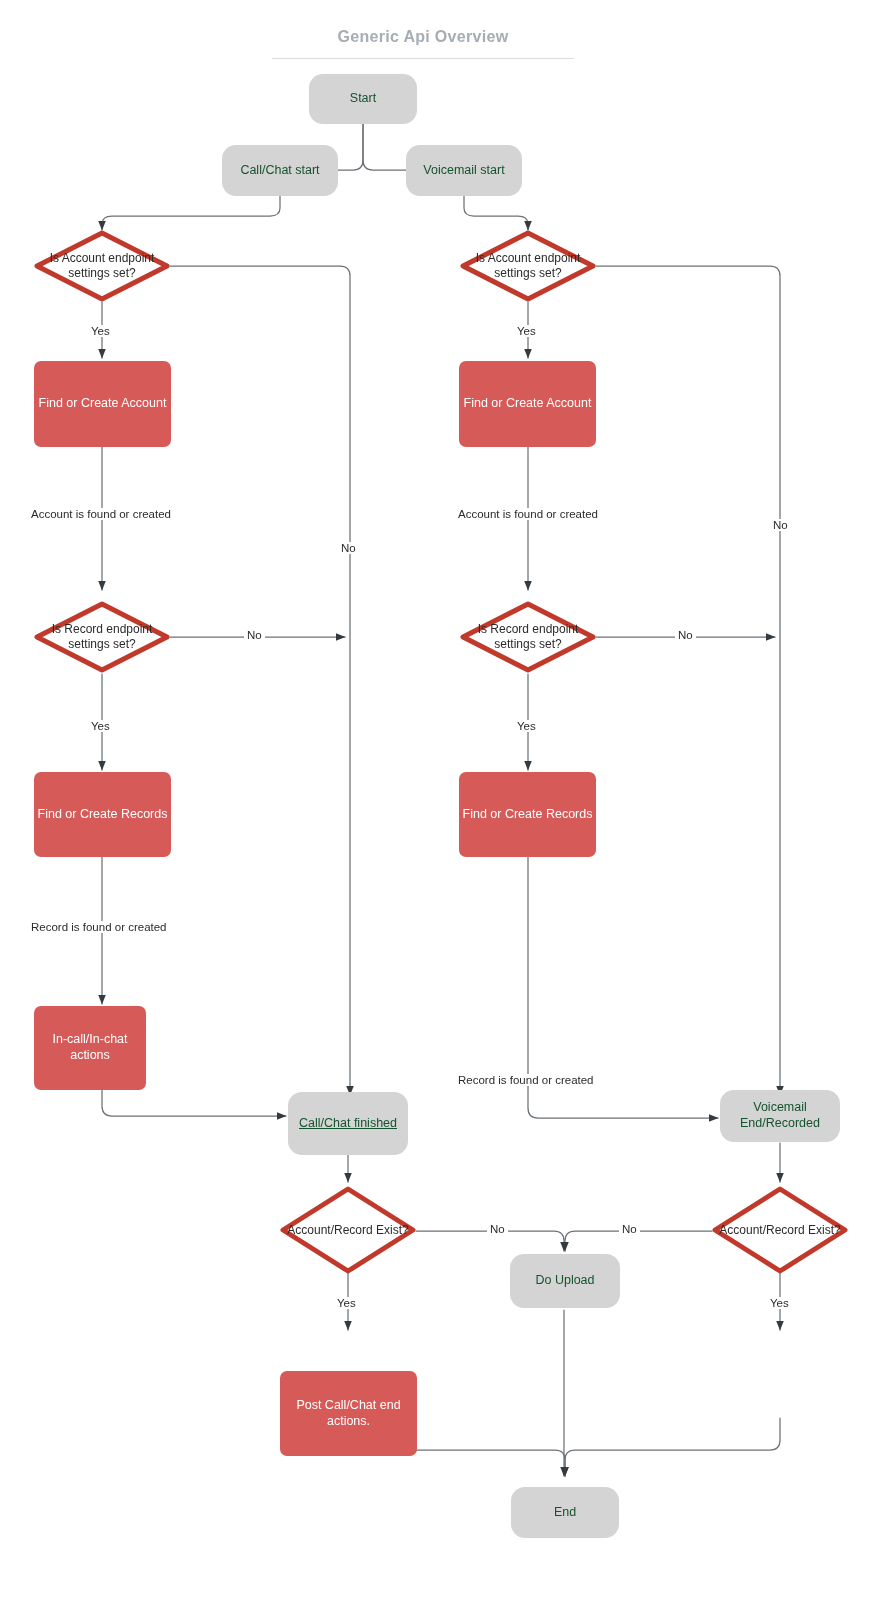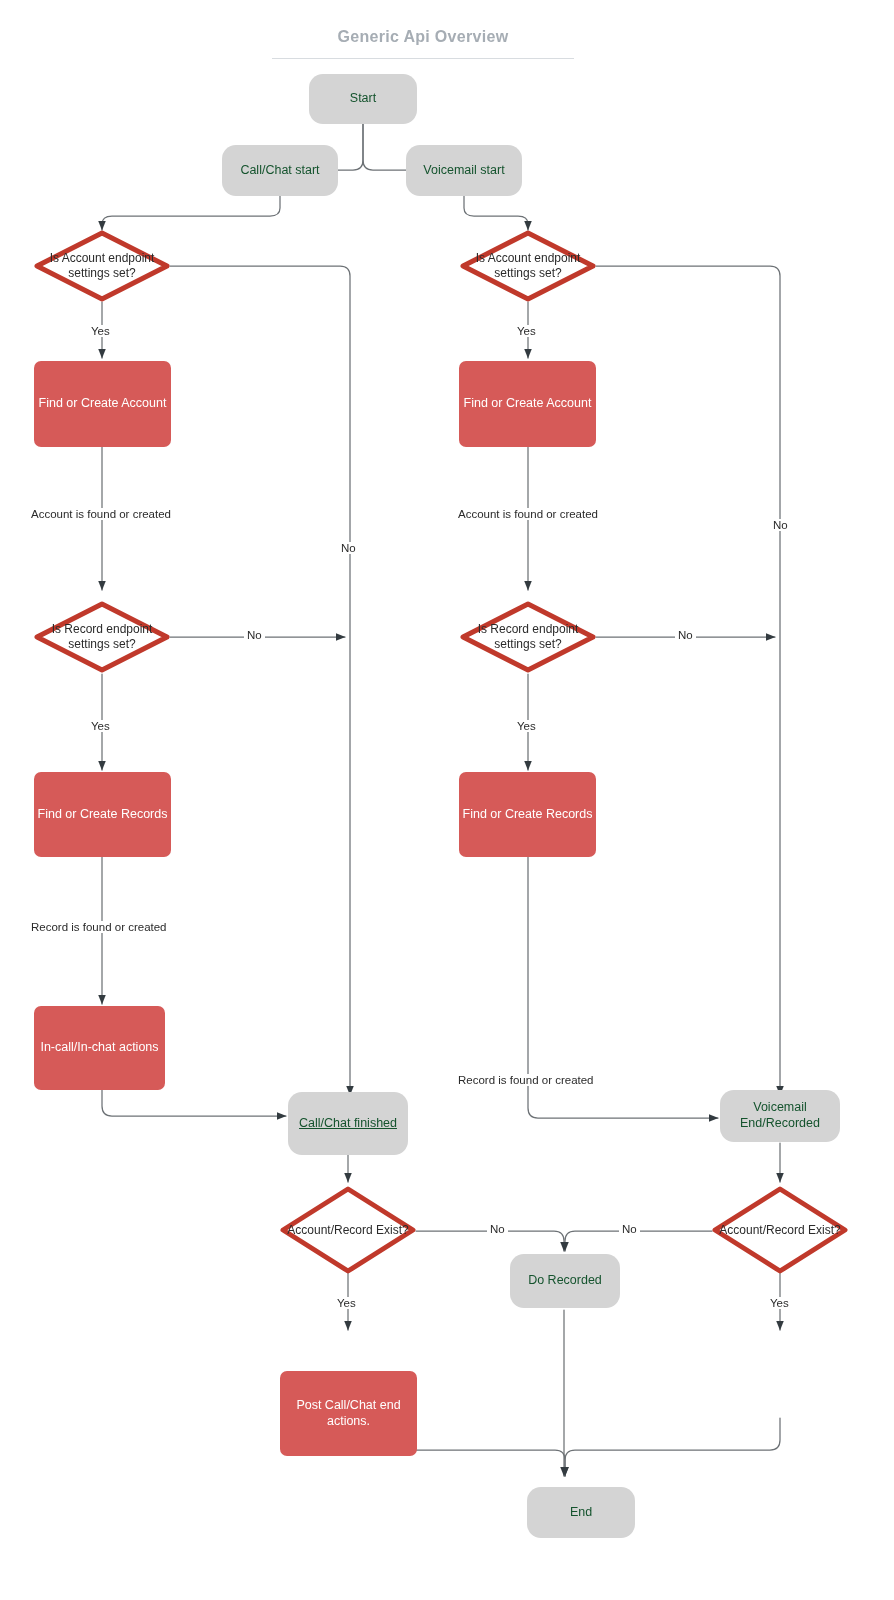--- a/index.html
+++ b/index.html
@@ -211,21 +211,21 @@
   </div>
 
   <div class="node node-process" style="left:34px; top:772px; width:137px; height:85px;">
     <span>Find or Create Records</span>
   </div>
 
   <div class="node node-process" style="left:459px; top:772px; width:137px; height:85px;">
     <span>Find or Create Records</span>
   </div>
 
-  <div class="node node-process" style="left:34px; top:1006px; width:131px; height:84px;">
+  <div class="node node-process" style="left:34px; top:1006px; width:112px; height:84px;">
     <span>In-call/In-chat actions</span>
   </div>
 
   <div class="node node-terminal" style="left:288px; top:1092px; width:120px; height:63px;text-decoration:underline;">
     <span>Call/Chat finished</span>
   </div>
 
   <div class="node node-terminal" style="left:720px; top:1090px; width:120px; height:52px;">
     <span>Voicemail End/Recorded</span>
   </div>
@@ -238,29 +238,29 @@
   </div>
 
   <div class="node node-decision" style="left:712px; top:1186px; width:136px; height:88px;">
     <svg class="diamond-svg" viewBox="0 0 136 88" preserveAspectRatio="none">
       <polygon points="68,3 133,44 68,85 3,44" fill="#ffffff" stroke="#c0392b" stroke-width="5" stroke-linejoin="round"></polygon>
     </svg>
     <span class="dlabel">Account/Record Exist?</span>
   </div>
 
   <div class="node node-terminal" style="left:510px; top:1254px; width:110px; height:54px;">
-    <span>Do Recorded</span>
+    <span>Do Upload</span>
   </div>
 
   <div class="node node-process" style="left:280px; top:1333px; width:137px; height:85px; padding:0 14px;margin-top:38px;">
     <span>Post Call/Chat end actions.</span>
   </div>
 
 
-  <div class="node node-terminal" style="left:511px; top:1487px; width:108px; height:51px;margin-left:16px;">
+  <div class="node node-terminal" style="left:511px; top:1487px; width:108px; height:51px;">
     <span>End</span>
   </div>
 
   <div class="edge-label" style="left:88px; top:325px;">Yes</div>
   <div class="edge-label" style="left:338px; top:542px;">No</div>
   <div class="edge-label el-left" style="left:28px; top:508px;">Account is found or created</div>
   <div class="edge-label" style="left:88px; top:720px;">Yes</div>
   <div class="edge-label" style="left:244px; top:629px;">No</div>
   <div class="edge-label el-left" style="left:28px; top:921px;">Record is found or created</div>
   <div class="edge-label" style="left:334px; top:1297px;">Yes</div>

